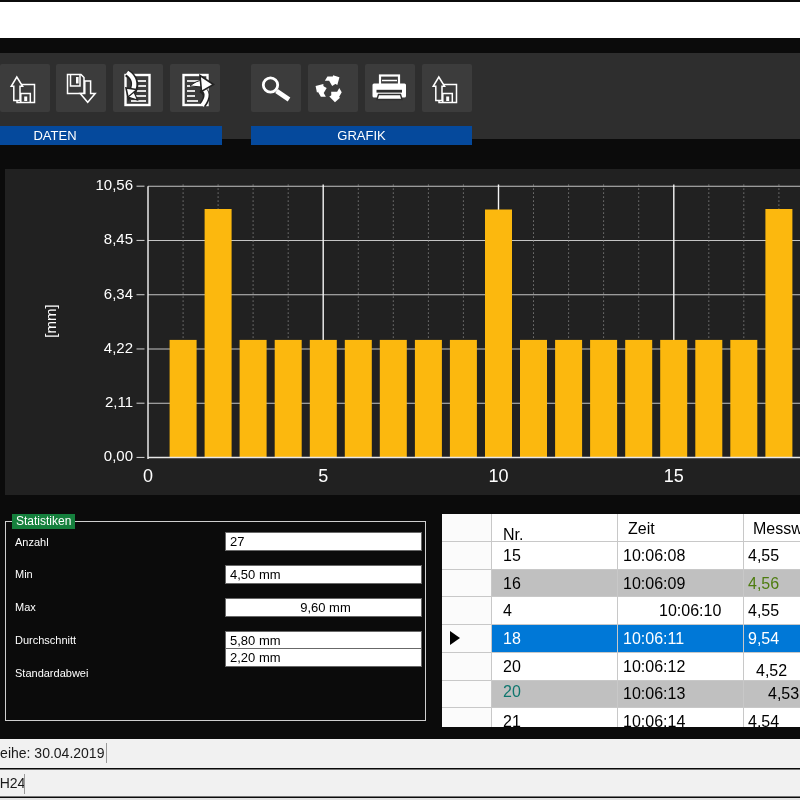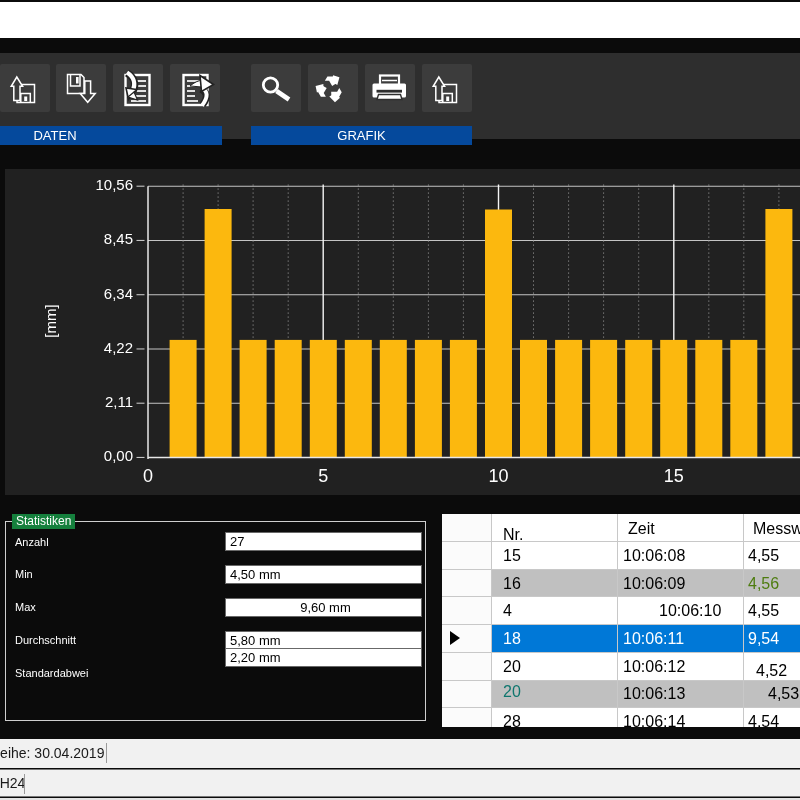--- a/index.html
+++ b/index.html
@@ -221,21 +221,21 @@
     <div style="position:absolute;left:306px;top:116px;color:#fff;">9,54</div>
     <div style="position:absolute;left:49px;top:138px;width:309px;height:28px;background:#ffffff;"></div>
     <div style="position:absolute;left:61px;top:144px;color:#000;">20</div>
     <div style="position:absolute;left:181px;top:144px;color:#000;">10:06:12</div>
     <div style="position:absolute;left:306px;top:148px;color:#000;margin-left:8px;">4,52</div>
     <div style="position:absolute;left:49px;top:166px;width:309px;height:28px;background:#c0c0c0;"></div>
     <div style="position:absolute;left:61px;top:169px;color:#0f766e;">20</div>
     <div style="position:absolute;left:181px;top:171px;color:#000;">10:06:13</div>
     <div style="position:absolute;left:306px;top:171px;color:#000;margin-left:20px;">4,53</div>
     <div style="position:absolute;left:49px;top:193px;width:309px;height:28px;background:#ffffff;"></div>
-    <div style="position:absolute;left:61px;top:199px;color:#000;">28</div>
+    <div style="position:absolute;left:61px;top:199px;color:#000;">21</div>
     <div style="position:absolute;left:181px;top:199px;color:#000;">10:06:14</div>
     <div style="position:absolute;left:306px;top:199px;color:#000;">4,54</div>
     <div class="selcol"></div>
     <div style="position:absolute;left:8px;top:117px;width:0;height:0;border-left:10px solid #000;border-top:7px solid transparent;border-bottom:7px solid transparent;"></div>
     <div style="position:absolute;left:61px;top:12px;">Nr.</div>
     <div style="position:absolute;left:186px;top:6px;">Zeit</div>
     <div style="position:absolute;left:311px;top:6px;">Messwert</div>
     <div class="hline" style="top:27px;"></div>
     <div class="hline" style="top:55px;"></div>
     <div class="hline" style="top:82px;"></div>

